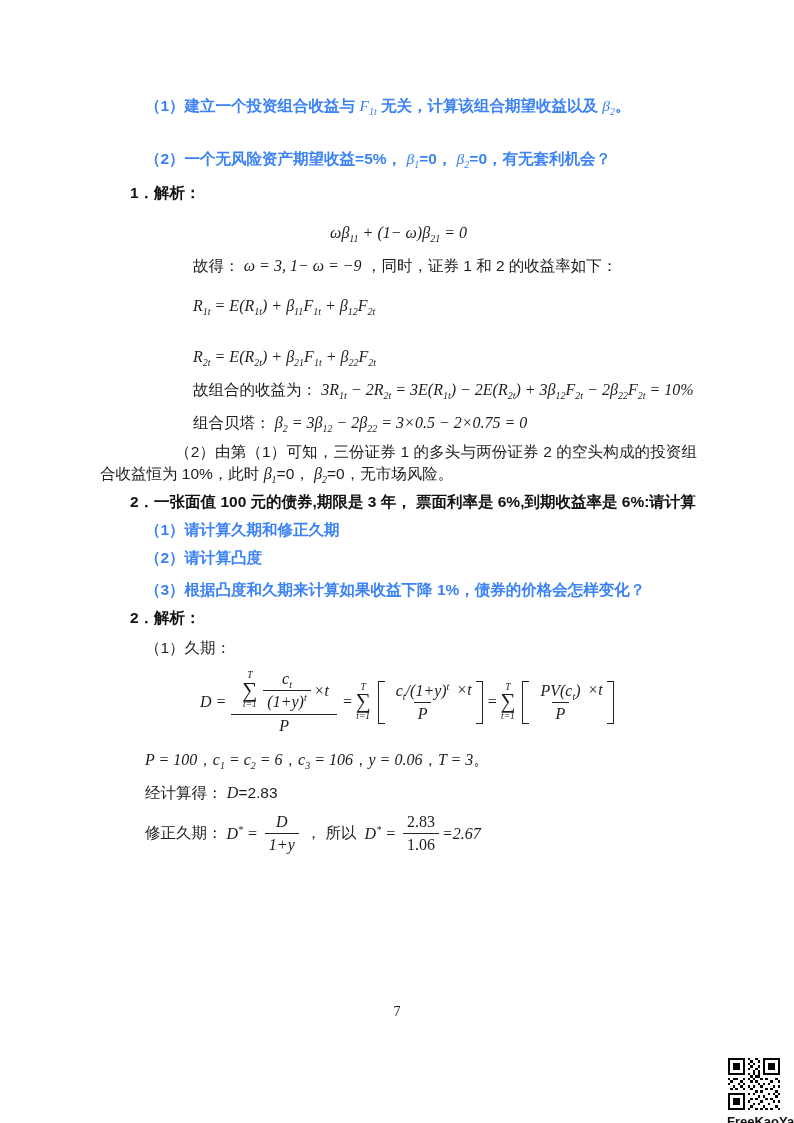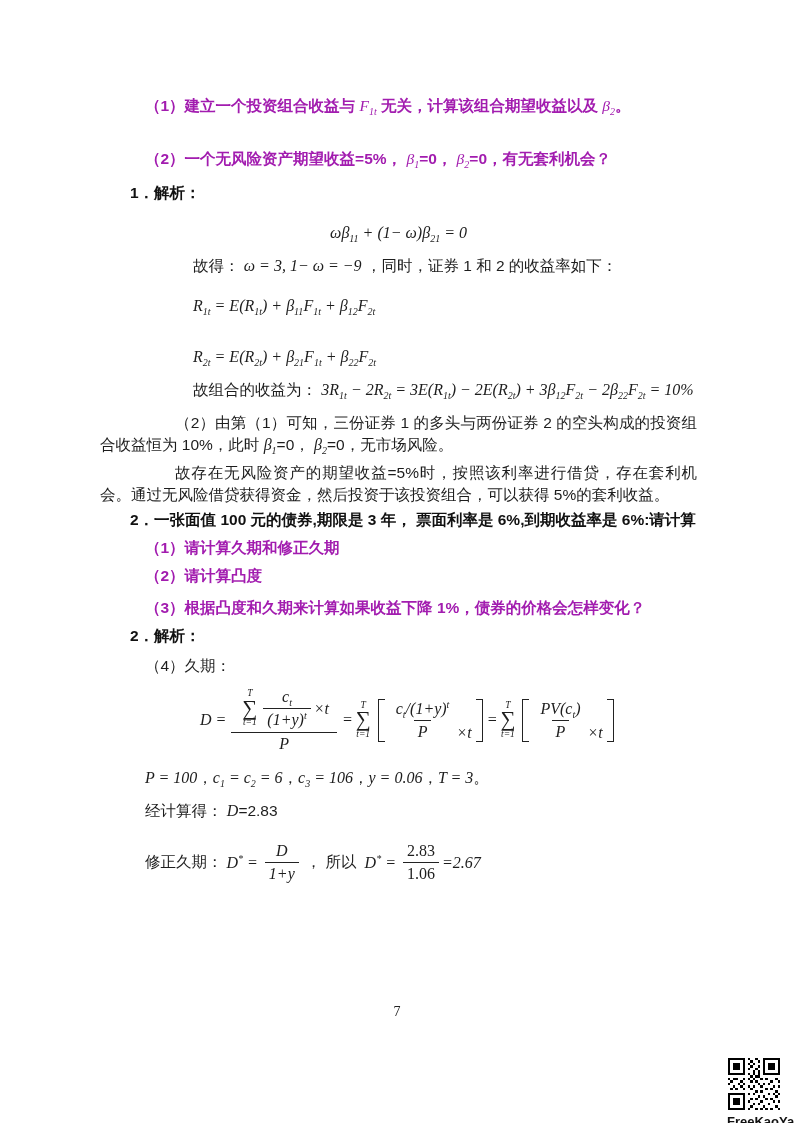--- a/index.html
+++ b/index.html
@@ -1,20 +1,20 @@
 <!DOCTYPE html>
 <html><head>
 <meta charset="utf-8">
 <style>
   html,body{margin:0;padding:0;background:#e8e8e8;}
   .page{position:relative;width:794px;height:1123px;background:#ffffff;margin:0 auto;
         font-family:"Liberation Sans","DejaVu Sans",sans-serif;color:#1d1d1d;overflow:hidden;}
   .content{position:absolute;left:100px;top:95px;width:597px;}
   p.ln{margin:0;font-size:15.5px;line-height:22px;}
-  .q{font-weight:bold;padding-left:45px;color:#a21caf;}
+  .q{font-weight:bold;padding-left:45px;color:#3b82f6;}
   .h{font-weight:bold;padding-left:30px;color:#111;}
   .sub{padding-left:45px;}
   .para{line-height:27px;text-align:justify;}
   .ind60{text-indent:60px;}
   .ind75{text-indent:75px;}
   .f{padding-left:93px;}
   .c{text-align:center;}
   .mm{font-family:"Liberation Serif","DejaVu Serif",serif;font-style:italic;font-size:16px;font-weight:normal;}
   .q .mm{font-size:15.5px;}
   sub,sup{font-size:10px;line-height:0;font-style:italic;}
@@ -29,21 +29,21 @@
   
   .frac{display:inline-flex;flex-direction:column;align-items:center;margin:0 3px;line-height:1.25;
         font-family:"Liberation Serif","DejaVu Serif",serif;font-style:italic;font-size:16px;}
   .frac .fn{padding:0 4px 1px;}
   .frac .fd{border-top:1.3px solid #222;padding:1px 4px 0;}
   .frac.up{font-style:normal;}
   .bigfrac{display:inline-flex;flex-direction:column;align-items:center;margin:0 5px;}
   .bigfrac .bnum{display:inline-flex;align-items:center;padding:0 8px 2px;}
   .bigfrac .bden{border-top:1.3px solid #222;align-self:stretch;text-align:center;padding-top:2px;}
   
-  .brkgrp{display:inline-flex;align-items:flex-end;margin:2px 4px;}
+  .brkgrp{display:inline-flex;align-items:flex-start;margin:2px 4px;}
   .bl,.br{width:6px;align-self:stretch;border:1.5px solid #222;}
   .bl{border-right:none;margin-right:4px;}
   .br{border-left:none;margin-left:4px;}
   .dur{display:flex;align-items:center;padding-left:100px;font-size:16px;}
   .modline{display:flex;align-items:center;padding-left:45px;font-size:15.5px;}
   .modline .gap{margin:0 4px;}
   .pagenum{position:absolute;left:0;width:100%;text-align:center;top:1004px;font-size:14px;
            font-family:"Liberation Serif","DejaVu Serif",serif;color:#222;}
   .qrwrap{position:absolute;left:727px;top:1058px;width:54px;text-align:center;}
   .qrlabel{font-size:13px;color:#111;margin-top:0;letter-spacing:0;
@@ -61,31 +61,31 @@
     <p class="ln h" style="margin-bottom:18px">1．解析：</p>
 
     <p class="ln c mathline" style="margin-bottom:11px"><span class="mm">ωβ<sub>11</sub> + (1− ω)β<sub>21</sub> = 0</span></p>
 
     <p class="ln f" style="margin-bottom:18px"><span>故得： </span><span class="mm">ω = 3,  1− ω = −9</span><span> ，同时，证券 1 和 2 的收益率如下：</span></p>
 
     <p class="ln f mathline" style="margin-bottom:29px"><span class="mm">R<sub>1t</sub> = E(R<sub>1t</sub>) + β<sub>11</sub>F<sub>1t</sub> + β<sub>12</sub>F<sub>2t</sub></span></p>
     <p class="ln f mathline" style="margin-bottom:11px"><span class="mm">R<sub>2t</sub> = E(R<sub>2t</sub>) + β<sub>21</sub>F<sub>1t</sub> + β<sub>22</sub>F<sub>2t</sub></span></p>
 
     <p class="ln f mathline" style="margin-bottom:11px"><span>故组合的收益为： </span><span class="mm">3R<sub>1t</sub> − 2R<sub>2t</sub> = 3E(R<sub>1t</sub>) − 2E(R<sub>2t</sub>) + 3β<sub>12</sub>F<sub>2t</sub> − 2β<sub>22</sub>F<sub>2t</sub> = 10%</span></p>
+    <p class="ln f mathline" style="margin-bottom:7px"><span>组合贝塔： </span><span class="mm">β<sub>2</sub> = 3β<sub>12</sub> − 2β<sub>22</sub> = 3×0.5 − 2×0.75 = 0</span></p>
 
     <p class="ln para ind75" style="margin-bottom:6px"><span>（2）由第（1）可知，三份证券 1 的多头与两份证券 2 的空头构成的投资组合收益恒为 10%，此时 </span><span class="mm">β<sub>1</sub></span><span>=0， </span><span class="mm">β<sub>2</sub></span><span>=0，无市场风险。</span></p>
-    <p class="ln para ind75" style="margin-bottom:3px"><span>故存在无风险资产的期望收益=5%时，按照该利率进行借贷，存在套利机会。通过无风险借贷获得资金，然后投资于该投资组合，可以获得 5%的套利收益。</span></p>
 
     <p class="ln h" style="margin-bottom:6px">2．一张面值 100 元的债券,期限是 3 年， 票面利率是 6%,到期收益率是 6%:请计算</p>
     <p class="ln q" style="margin-bottom:6px">（1）请计算久期和修正久期</p>
     <p class="ln q" style="margin-bottom:10px">（2）请计算凸度</p>
     <p class="ln q" style="margin-bottom:6px">（3）根据凸度和久期来计算如果收益下降 1%，债券的价格会怎样变化？</p>
 
     <p class="ln h" style="margin-bottom:8px">2．解析：</p>
-    <p class="ln sub" style="margin-bottom:10px">（4）久期：</p>
+    <p class="ln sub" style="margin-bottom:10px">（1）久期：</p>
 
     <div class="dur" style="margin-bottom:14px">
       <span class="mm">D =</span>
       <span class="bigfrac">
         <span class="bnum">
           <span class="sum">
             <span class="st">T</span>
             <span class="sg">∑</span>
             <span class="sb">t=1</span>
           </span>
@@ -123,21 +123,21 @@
         <span class="frac">
           <span class="fn">PV(c<sub>t</sub>)</span>
           <span class="fd">P</span>
         </span>
         <span class="mm">×t</span>
         <span class="br"></span>
       </span>
     </div>
 
     <p class="ln sub mathline" style="margin-bottom:11px"><span class="mm">P = 100</span><span>，</span><span class="mm">c<sub>1</sub> = c<sub>2</sub> = 6</span><span>，</span><span class="mm">c<sub>3</sub> = 106</span><span>，</span><span class="mm">y = 0.06</span><span>，</span><span class="mm">T = 3</span><span>。</span></p>
-    <p class="ln sub mathline" style="margin-bottom:19px"><span>经计算得： </span><span class="mm">D</span><span>=2.83</span></p>
+    <p class="ln sub mathline" style="margin-bottom:8px"><span>经计算得： </span><span class="mm">D</span><span>=2.83</span></p>
 
     <div class="modline">
       <span>修正久期：</span>
       <span class="mm gap">D<sup>*</sup> =</span>
       <span class="frac">
         <span class="fn">D</span>
         <span class="fd">1+y</span>
       </span>
       <span class="gap">， 所以</span>
       <span class="mm gap">D<sup>*</sup> =</span>

